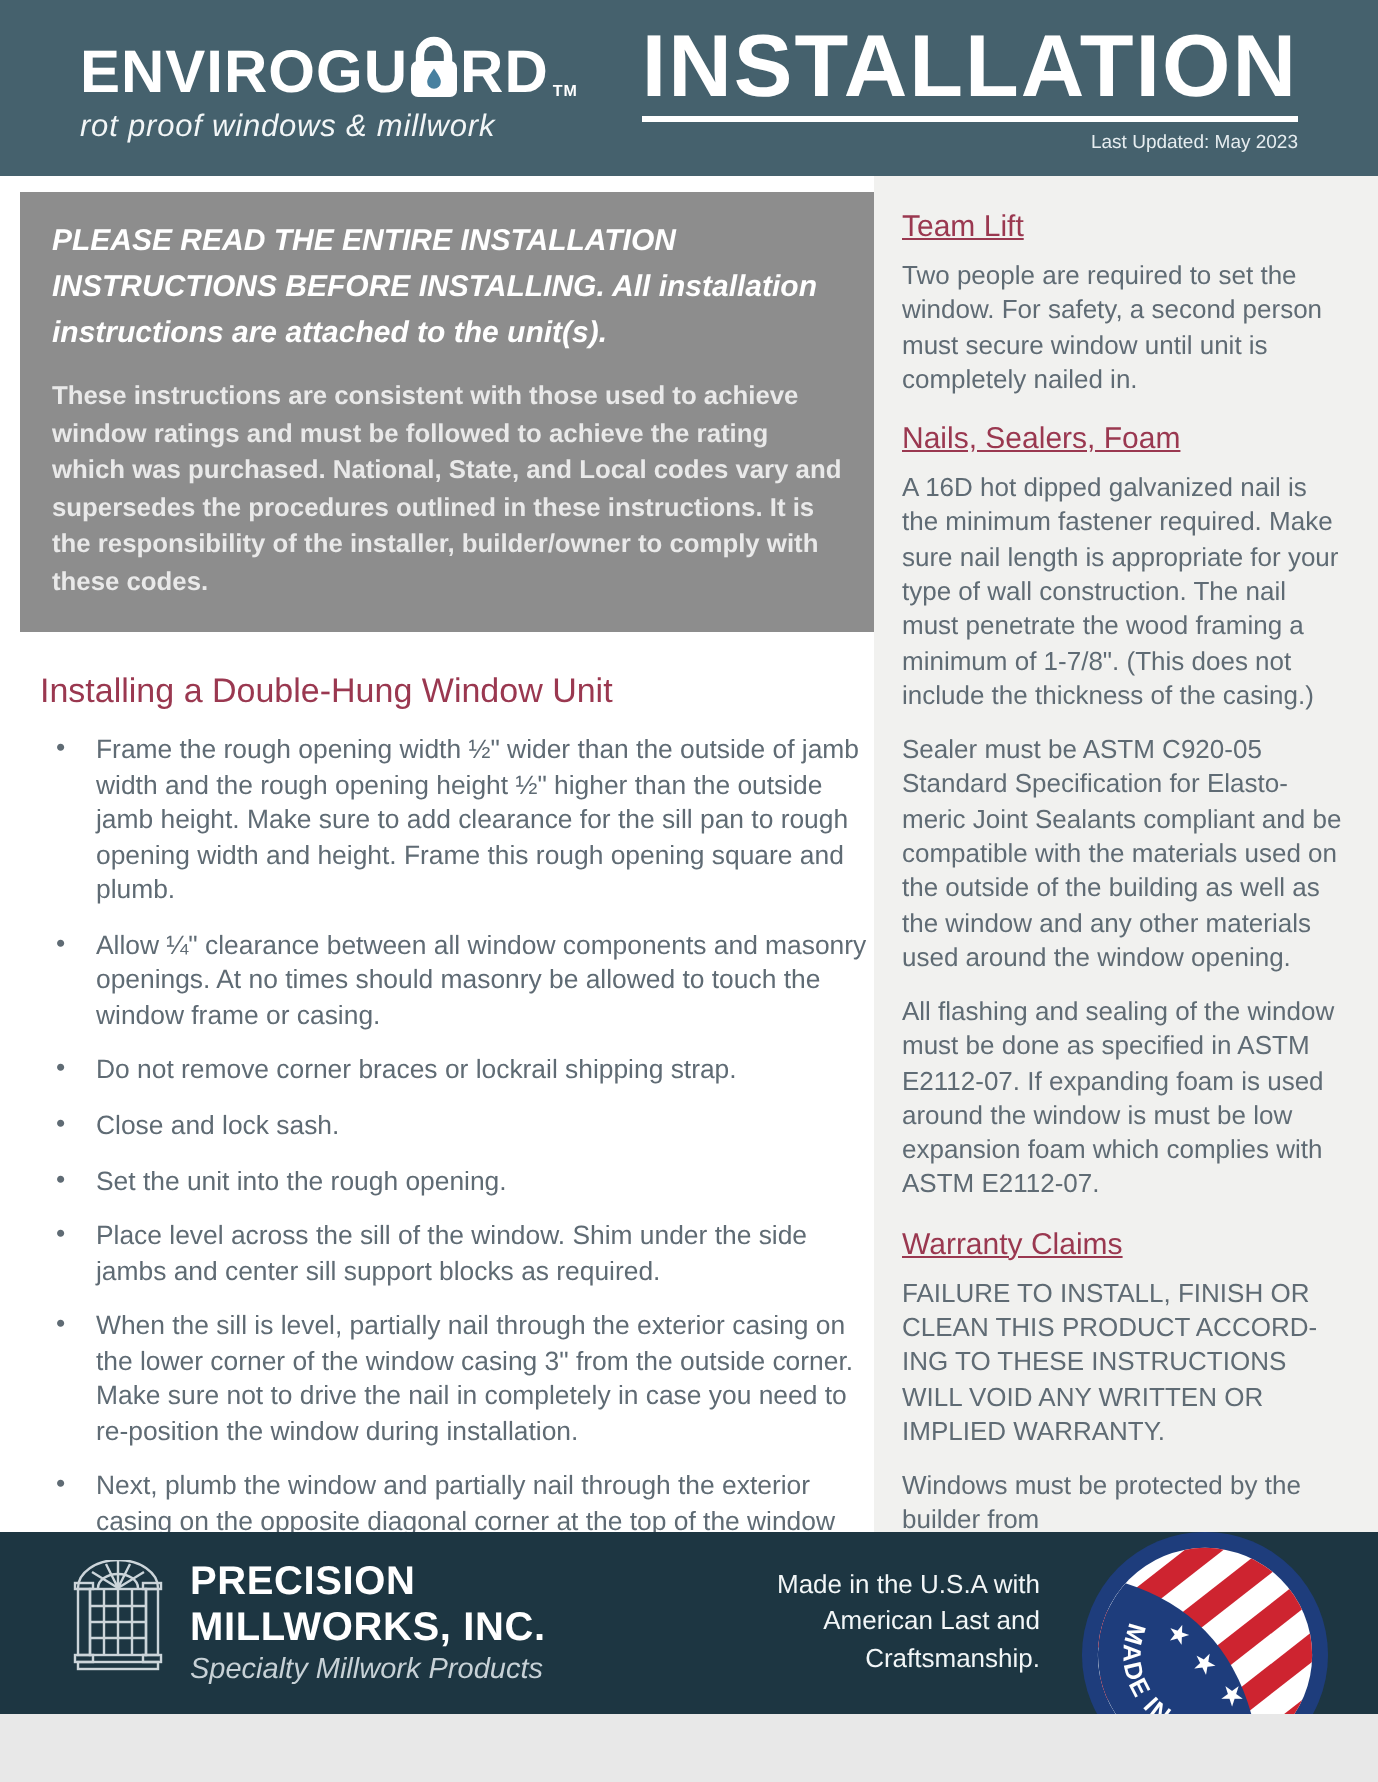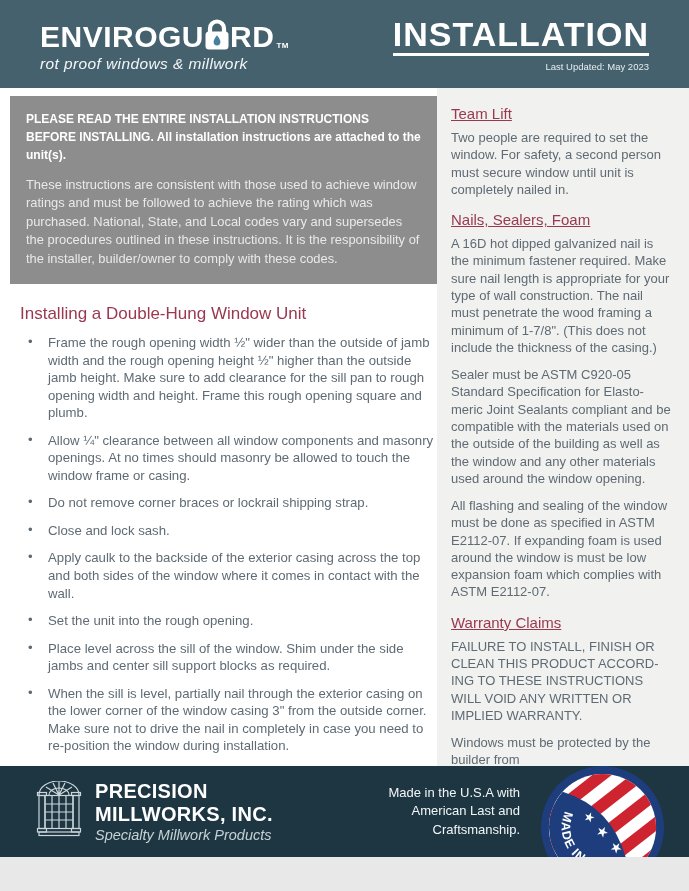--- a/index.html
+++ b/index.html
@@ -7,36 +7,36 @@
         font-family:"Liberation Sans",sans-serif;margin:0 auto;}
 
   
   .hdr{position:absolute;left:0;top:0;width:100%;height:88px;background:#45616d;color:#fff;
        display:flex;justify-content:space-between;align-items:center;padding:0 40px;box-sizing:border-box;}
   .brand-name{font-size:30px;font-weight:bold;letter-spacing:.5px;display:flex;align-items:flex-end;line-height:1;}
   .brand-name .lockwrap{display:inline-block;position:relative;top:3px;margin:0 1px;}
   .brand-tm{font-size:8px;vertical-align:top;position:relative;top:-2px;margin-left:2px;}
   .brand-tagline{font-size:15.5px;font-style:italic;margin-top:3px;letter-spacing:.4px;color:#f2f6f7;}
   .hdr-right{text-align:right;}
-  .hdr-title{display:inline-block;font-size:34px;font-weight:bold;letter-spacing:1px;line-height:1;
+  .hdr-title{display:inline-block;font-size:44px;font-weight:bold;letter-spacing:1px;line-height:1;
              border-bottom:3px solid #ffffff;padding-bottom:2px;}
   .hdr-updated{font-size:9.5px;margin-top:5px;color:#e6edf0;}
 
   
   .panel{position:absolute;left:437px;top:88px;right:0;height:712px;background:#f1f1ef;
          padding:14px 18px 0 14px;box-sizing:border-box;}
   .side-h{color:#9a3850;font-size:15px;font-weight:normal;margin:13px 0 7px;text-decoration:underline;}
   .side-h.first{margin-top:3px;}
   .side-p{color:#5f6b74;font-size:13px;line-height:1.33;margin:0 0 10px;}
 
   
   .leftcol{position:absolute;left:10px;top:88px;width:427px;}
   .notice{background:#8d8d8d;color:#fff;padding:14px 16px 16px;margin-top:8px;box-sizing:border-box;}
-  .notice-bold{font-weight:bold;font-size:12px;line-height:1.52;margin:0 0 11px;}
-  .notice-body{font-size:12.9px;line-height:1.43;color:#e9e9e9;margin:0;}
+  .notice-bold{font-weight:bold;font-size:15px;line-height:1.52;margin:0 0 11px;font-style:italic;}
+  .notice-body{font-size:12.9px;line-height:1.43;color:#e9e9e9;margin:0;font-weight:bold;}
   .main-h{color:#9a3850;font-size:17px;font-weight:normal;margin:20px 0 3px 10px;}
   ul.bullets{margin:0;padding:0 0 0 14px;list-style:none;}
   ul.bullets li{position:relative;padding-left:24px;margin-top:10px;font-size:13.2px;line-height:1.33;color:#5f6b74;}
   ul.bullets li::before{content:"\2022";position:absolute;left:4px;top:-1px;color:#5f6b74;}
   .continued{font-size:12.6px;color:#5f6b74;margin:21px 0 0 10px;letter-spacing:.3px;}
 
   
   .ftr{position:absolute;left:0;right:0;bottom:0;height:91px;background:#1d3642;color:#fff;
        display:flex;align-items:center;padding-left:36px;box-sizing:border-box;}
   .ftr-logo{margin-right:13px;flex:0 0 auto;}
@@ -93,21 +93,20 @@
       <p class="notice-body">These instructions are consistent with those used to achieve window ratings and must be followed to achieve the rating which was purchased. National, State, and Local codes vary and supersedes the procedures outlined in these instructions. It is the responsibility of the installer, builder/owner to comply with these codes.</p>
     </div>
 
     <div class="main-h">Installing a Double-Hung Window Unit</div>
 
     <ul class="bullets">
       <li>Frame the rough opening width ½" wider than the outside of jamb width and the rough opening height ½" higher than the outside jamb height.  Make sure to add clearance for the sill pan to rough opening width and height. Frame this rough opening square and plumb.</li>
       <li>Allow ¼" clearance between all window components and masonry openings. At no times should masonry be allowed to touch the window frame or casing.</li>
       <li>Do not remove corner braces or lockrail shipping strap.</li>
       <li>Close and lock sash.</li>
-      <li>Apply caulk to the backside of the exterior casing across the top and both sides of the window where it comes in contact with the wall.</li>
       <li>Set the unit into the rough opening.</li>
       <li>Place level across the sill of the window. Shim under the side jambs and center sill support blocks as required.</li>
       <li>When the sill is level, partially nail through the exterior casing on the lower corner of the window casing 3" from the outside corner. Make sure not to drive the nail in completely in case you need to re-position the window during installation.</li>
       <li>Next, plumb the window and partially nail through the exterior casing on the opposite diagonal corner at the top of the window unit. Again make sure not to drive the nail in completely in case you need to re-position the window during installation.</li>
     </ul>
 
     <div class="continued">INSTALLATION INSTRUCTIONS CONTINUED ON BACK</div>
   </div>
 
   <div class="ftr">

